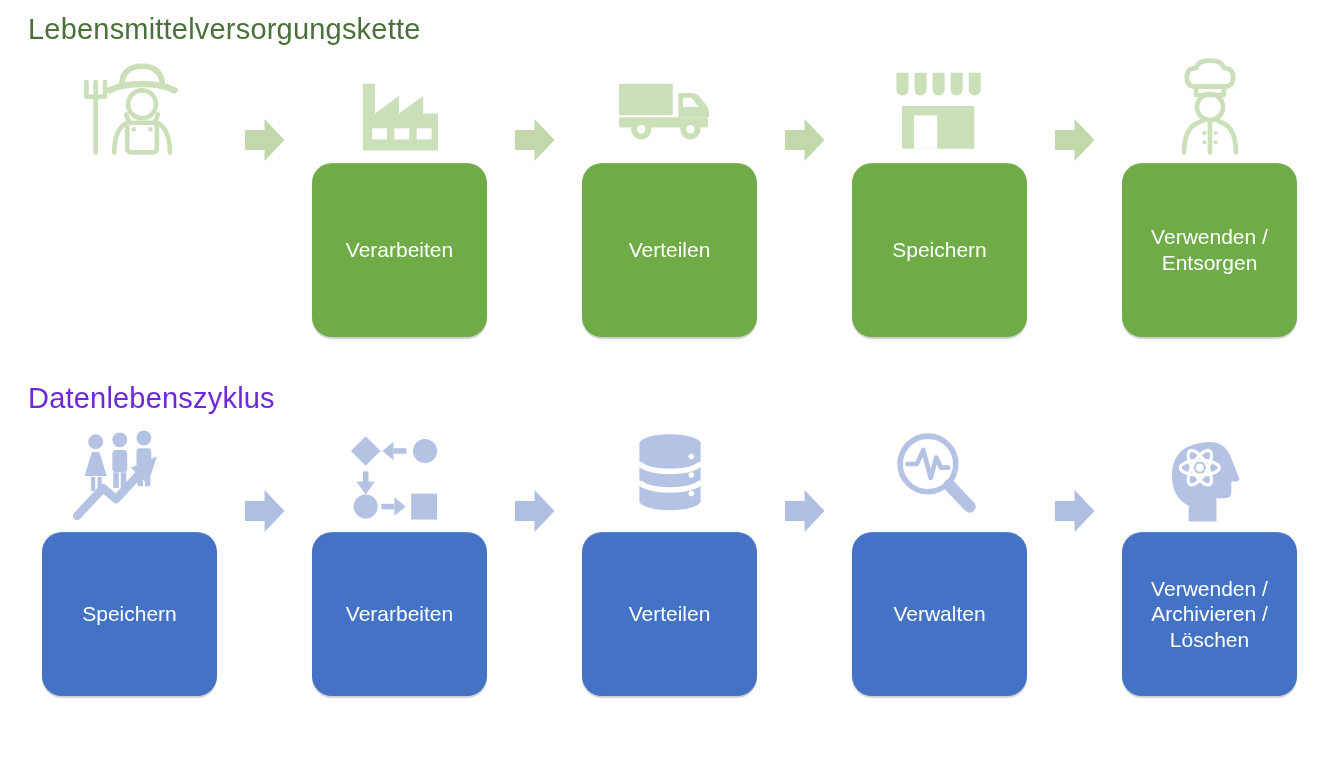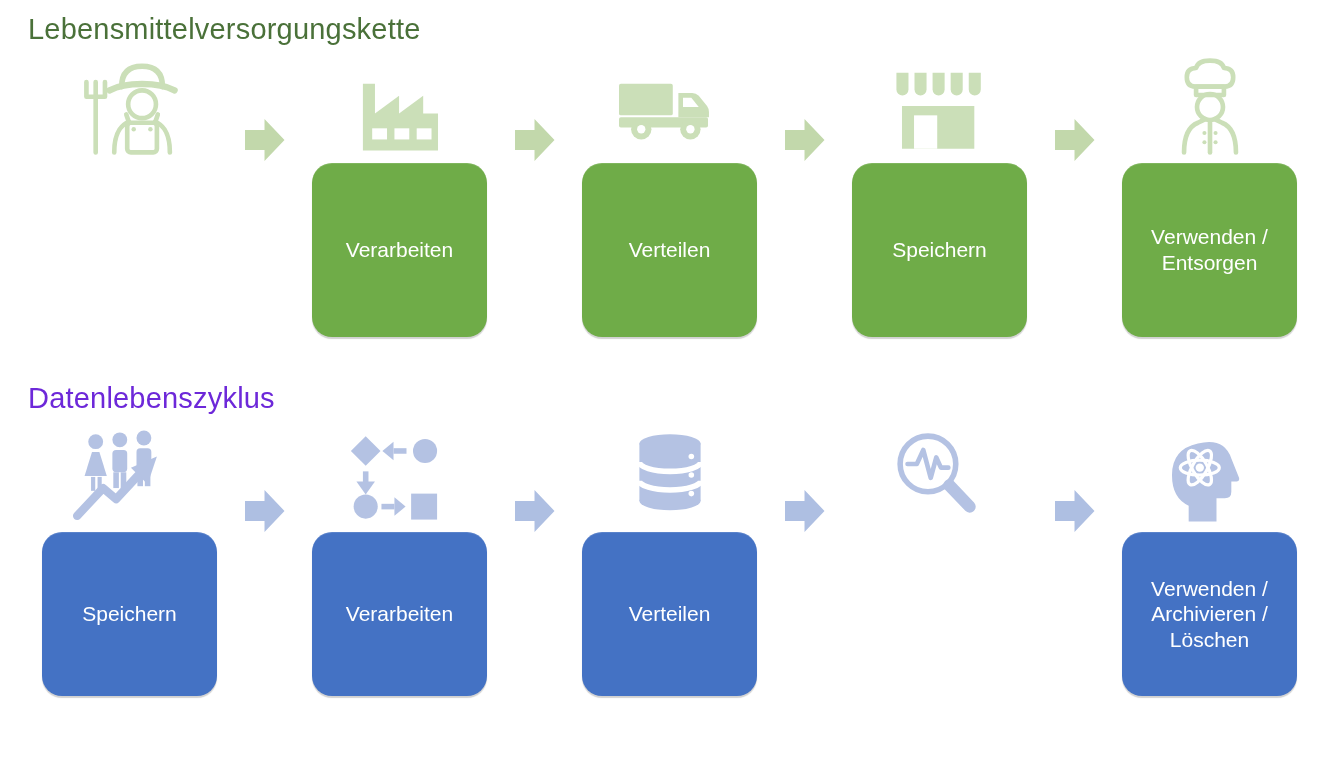--- a/index.html
+++ b/index.html
@@ -262,20 +262,23 @@
     </div>
 
     <div class="step-col">
       <div class="icon-zone">
         <svg class="ic" width="126" height="102" viewBox="0 0 130 110" fill="none" stroke="currentColor">
           <circle cx="52" cy="42" r="30" stroke-width="6"></circle>
           <line x1="75" y1="65" x2="97" y2="88" stroke-width="13" stroke-linecap="round"></line>
           <polyline points="30,42 40,42 47,27 55,57 61,35 66,46 74,46" stroke-width="5" stroke-linecap="round" stroke-linejoin="round"></polyline>
         </svg>
       </div>
+      <div class="step-box">
+        <span>Verwalten</span>
+      </div>
     </div>
 
     <div class="arrow-cell">
       <div class="block-arrow"></div>
     </div>
 
     <div class="step-col">
       <div class="icon-zone">
         <svg class="ic" width="126" height="102" viewBox="0 0 130 110" fill="currentColor">
           <path d="M42 104 L42 87 Q24 79 24 54 Q24 26 52 20 Q80 13 88 36 L96 56 Q98 61 92 61 L88 61 L88 72 Q88 79 81 79 L72 79 L72 104 Z"></path>

